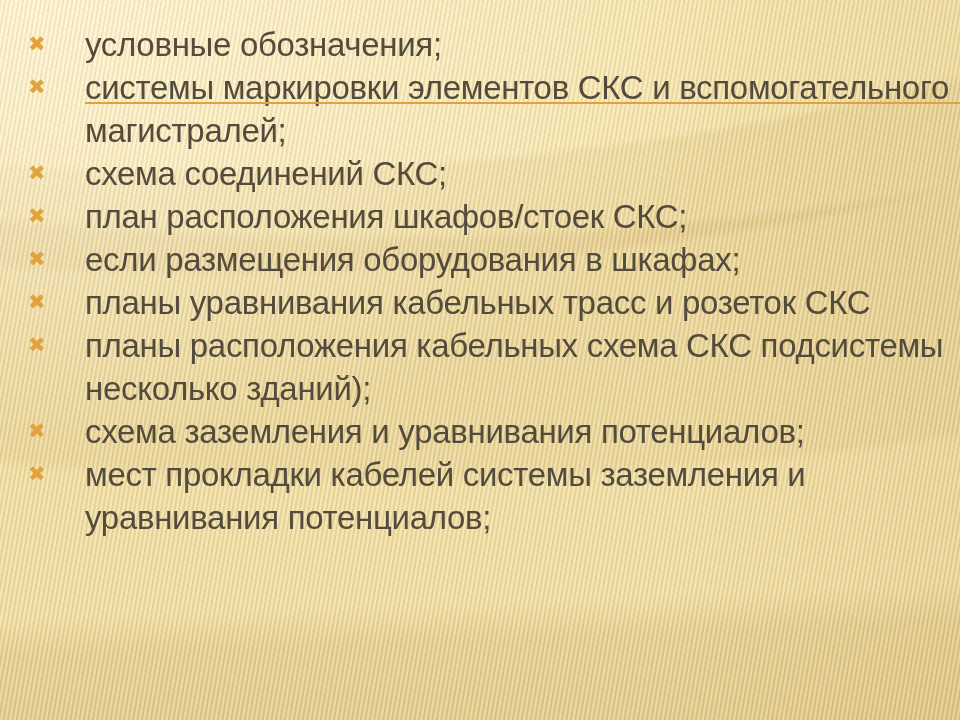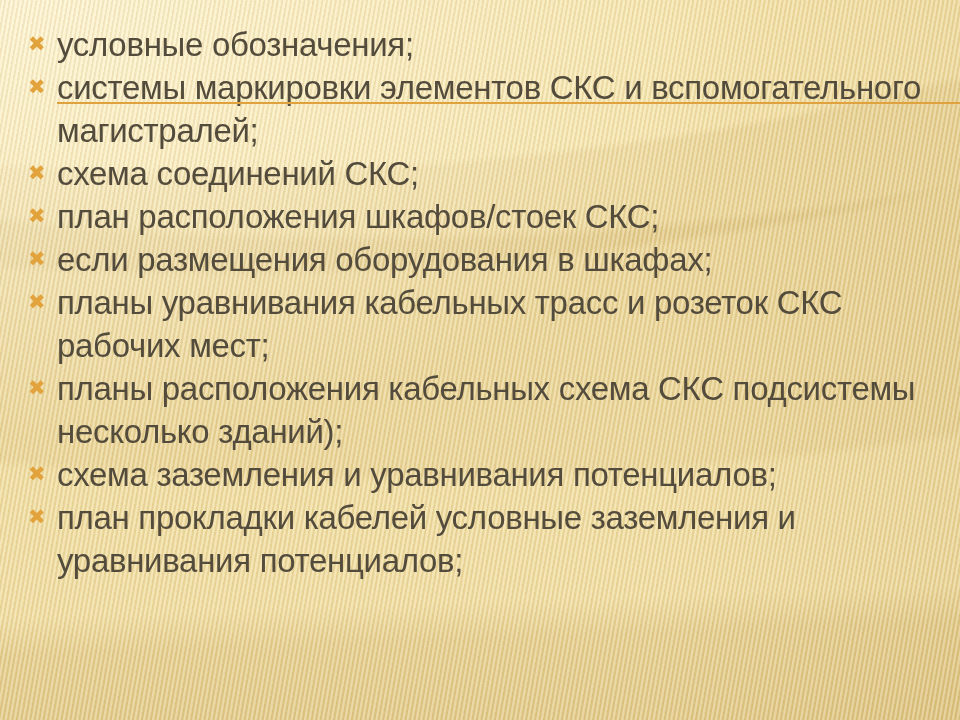--- a/index.html
+++ b/index.html
@@ -78,20 +78,21 @@
     color: var(--accent, #e2a23c);
     user-select: none;
   }
   .bullet-text {
     flex: 1;
     min-width: 0;
     font-size: 33px;
     line-height: 43px;
     letter-spacing: -0.3px;
     color: var(--text, #534b3c);
+    margin-left: 28px;
   }
   .bullet-line {
     position: relative;
     white-space: nowrap;
   }
   .bullet-line.underlined::after {
     content: "";
     position: absolute;
     left: 0;
     right: 0;
@@ -139,21 +140,20 @@
     <span class="bullet-marker">✖</span>
     <div class="bullet-text">
           <div class="bullet-line">если размещения оборудования в шкафах;</div>
         </div>
   </li>
 
   <li class="bullet-item">
     <span class="bullet-marker">✖</span>
     <div class="bullet-text">
           <div class="bullet-line">планы уравнивания кабельных трасс и розеток СКС</div>
-          <div class="bullet-line">рабочих мест;</div>
         </div>
   </li>
 
   <li class="bullet-item">
     <span class="bullet-marker">✖</span>
     <div class="bullet-text">
           <div class="bullet-line">планы расположения кабельных схема СКС подсистемы</div>
           <div class="bullet-line">несколько зданий);</div>
         </div>
   </li>
@@ -161,18 +161,18 @@
   <li class="bullet-item">
     <span class="bullet-marker">✖</span>
     <div class="bullet-text">
           <div class="bullet-line">схема заземления и уравнивания потенциалов;</div>
         </div>
   </li>
 
   <li class="bullet-item">
     <span class="bullet-marker">✖</span>
     <div class="bullet-text">
-          <div class="bullet-line">план прокладки кабелей условные заземления и</div>
+          <div class="bullet-line">мест прокладки кабелей системы заземления и</div>
           <div class="bullet-line">уравнивания потенциалов;</div>
         </div>
   </li>
 </ul>
 </div>
 
 </body></html>

